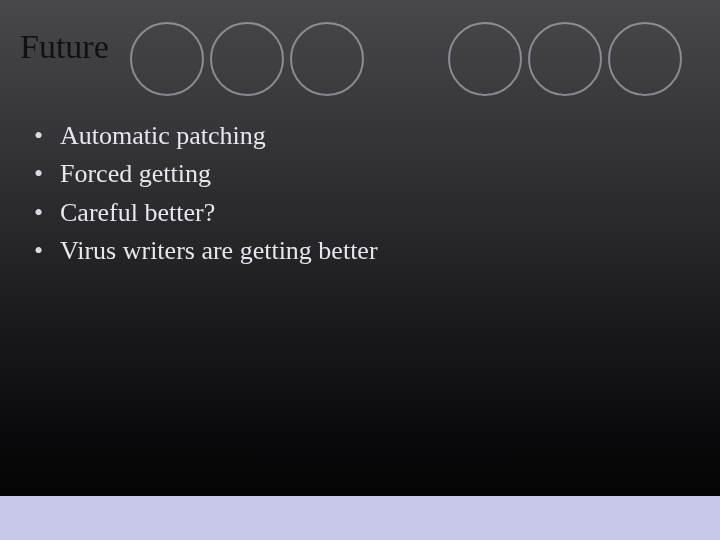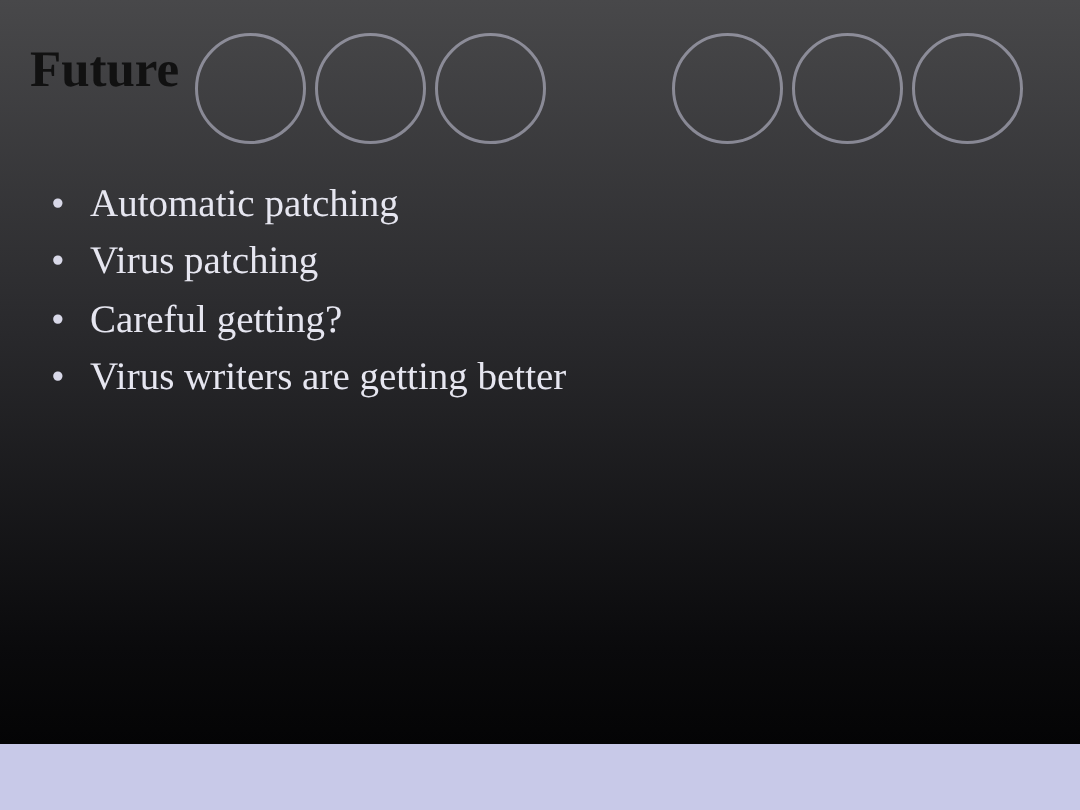--- a/index.html
+++ b/index.html
@@ -32,21 +32,21 @@
     border: 2px solid rgba(200,200,220,0.55);
     border-radius: 50%;
     box-sizing: border-box;
   }
   .title {
     position: absolute;
     top: 28px;
     left: 20px;
     font-size: 34px;
     color: #111;
-    font-weight: bold;
+    font-weight: normal;
     z-index: 2;
   }
   .body {
     position: absolute;
     top: 118px;
     left: 34px;
     right: 30px;
     color: #e6e6f0;
     font-size: 26px;
     line-height: 1.4;
@@ -91,25 +91,25 @@
 
   <div class="title">Future</div>
 
   <div class="body">
     <div class="item">
       <div class="bullet">•</div>
       <div class="text">Automatic patching</div>
     </div>
     <div class="item">
       <div class="bullet">•</div>
-      <div class="text">Virus patching</div>
+      <div class="text">Forced getting</div>
     </div>
     <div class="item">
       <div class="bullet">•</div>
-      <div class="text">Careful getting?</div>
+      <div class="text">Careful better?</div>
     </div>
     <div class="item">
       <div class="bullet">•</div>
       <div class="text">Virus writers are getting better</div>
     </div>
   </div>
 
   <div class="footer"></div>
 </div>
 

